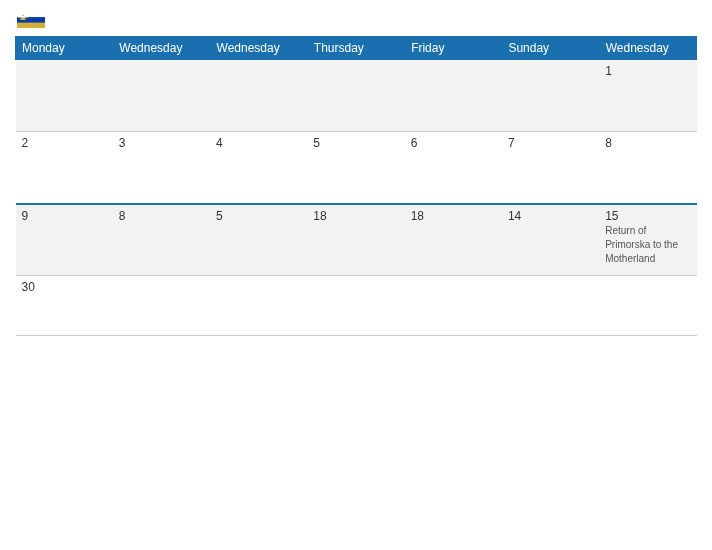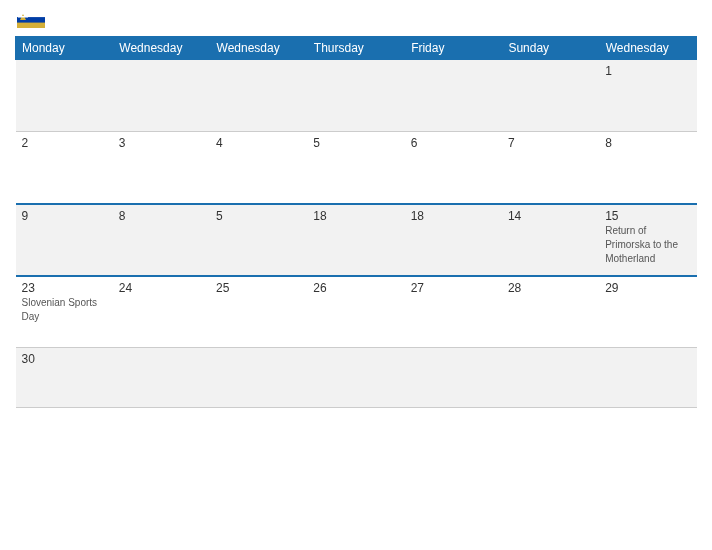--- a/index.html
+++ b/index.html
@@ -191,41 +191,20 @@
           </td>
           <td class="cell-highlight">
             <span class="day-num">18</span>
           </td>
           <td class="cell-highlight">
             <span class="day-num">14</span>
           </td>
           <td class="cell-highlight"><span class="day-num">15</span><span class="event">Return of Primorska to the Motherland</span></td>
         </tr>
         <tr>
-          <td class="cell-highlight"><span class="day-num">23</span><span class="event">Slovenian Sports Day</span></td>
-          <td class="cell-highlight">
-            <span class="day-num">24</span>
-          </td>
-          <td class="cell-highlight">
-            <span class="day-num">25</span>
-          </td>
-          <td class="cell-highlight">
-            <span class="day-num">26</span>
-          </td>
-          <td class="cell-highlight">
-            <span class="day-num">27</span>
-          </td>
-          <td class="cell-highlight">
-            <span class="day-num">28</span>
-          </td>
-          <td class="cell-highlight">
-            <span class="day-num">29</span>
-          </td>
-        </tr>
-        <tr>
           <td>
             <span class="day-num">30</span>
           </td>
           <td></td>
           <td></td>
           <td></td>
           <td></td>
           <td></td>
           <td></td>
         </tr>

